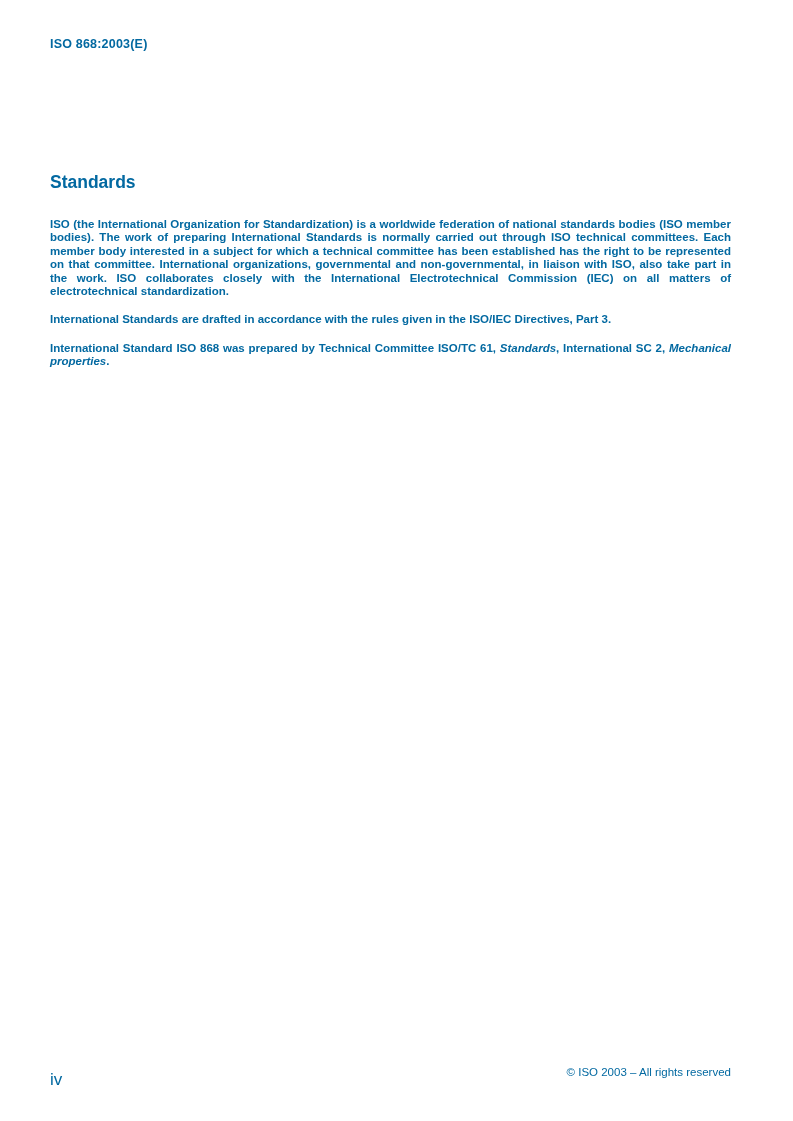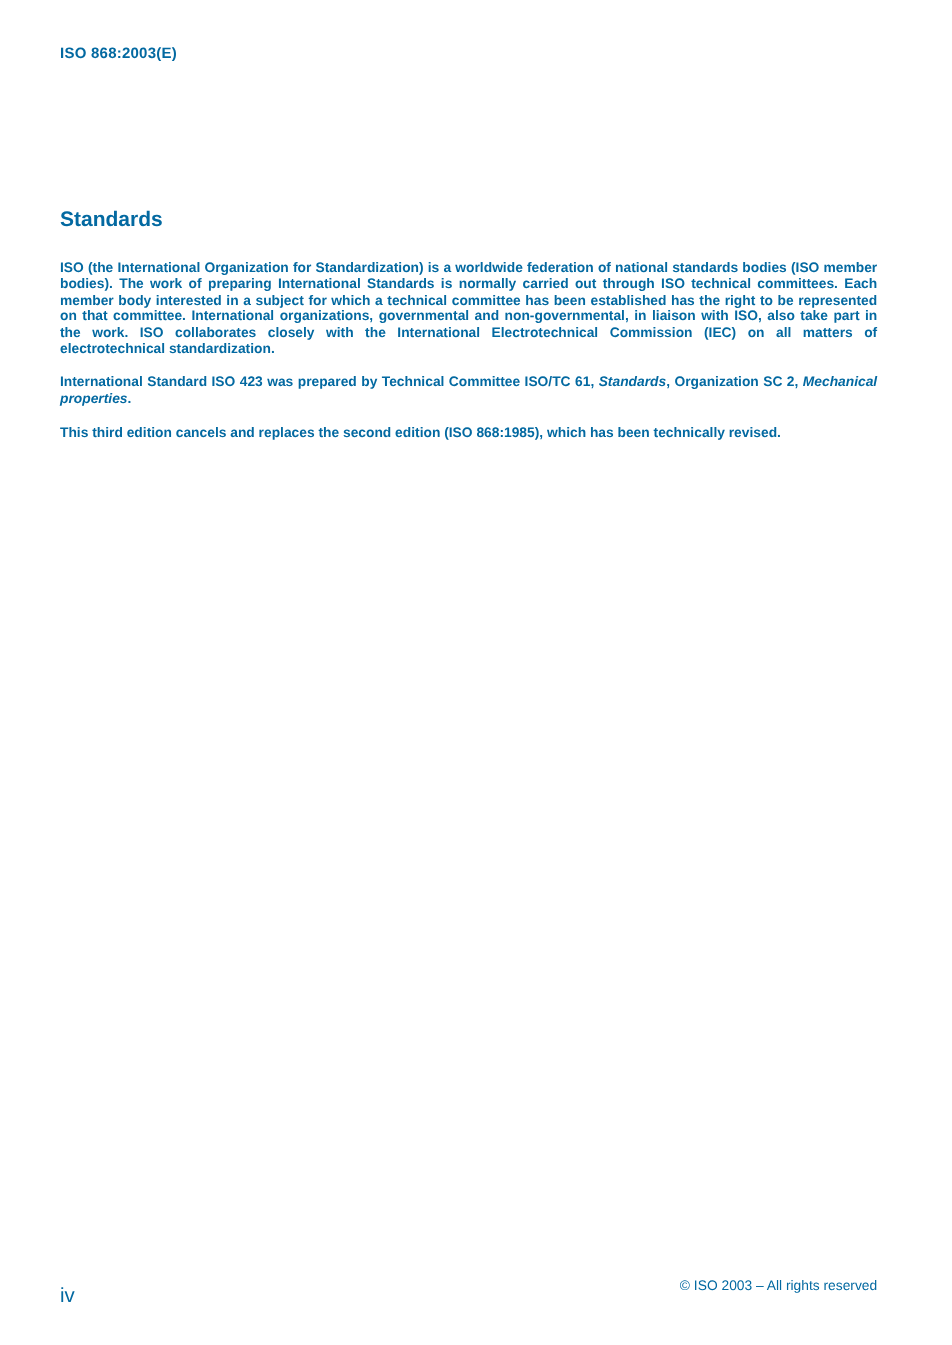--- a/index.html
+++ b/index.html
@@ -64,26 +64,26 @@
 <div class="page">
 
   <div class="doc-ref">ISO 868:2003(E)</div>
 
   <div class="content">
 
     <h1 class="foreword-title">Standards</h1>
 
     <p class="para">ISO (the International Organization for Standardization) is a worldwide federation of national standards bodies (ISO member bodies). The work of preparing International Standards is normally carried out through ISO technical committees. Each member body interested in a subject for which a technical committee has been established has the right to be represented on that committee. International organizations, governmental and non-governmental, in liaison with ISO, also take part in the work. ISO collaborates closely with the International Electrotechnical Commission (IEC) on all matters of electrotechnical standardization.</p>
 
+    <p class="para">International Standards are drafted in accordance with the rules given in the ISO/IEC Directives, Part 3.</p>
 
 
 
-    <p class="para"><span>International Standard ISO 423 was prepared by Technical Committee ISO/TC 61, </span><em>Standards</em><span>, Organization SC 2, </span><em>Mechanical properties</em><span>.</span></p>
+    <p class="para"><span>International Standard ISO 868 was prepared by Technical Committee ISO/TC 61, </span><em>Standards</em><span>, International SC 2, </span><em>Mechanical properties</em><span>.</span></p>
 
-    <p class="para">This third edition cancels and replaces the second edition (ISO 868:1985), which has been technically revised.</p>
 
   </div>
 
   <div class="footer-page">iv</div>
 
   <div class="footer-copy">© ISO 2003 – All rights reserved</div>
 
 </div>
 
 </body></html>

